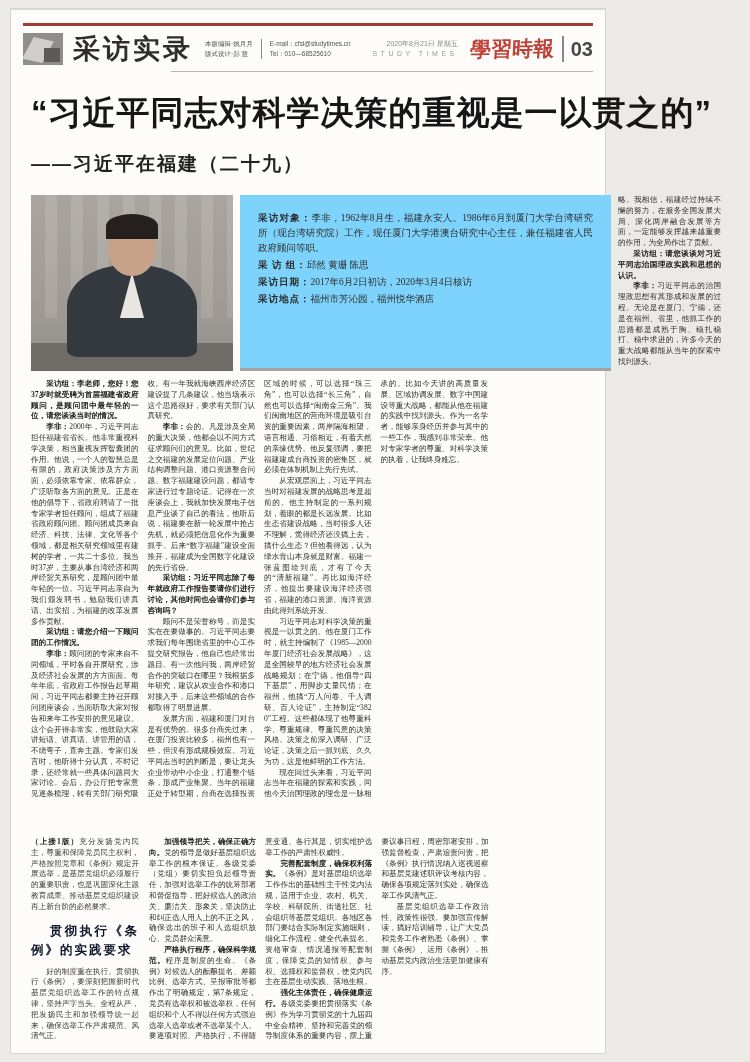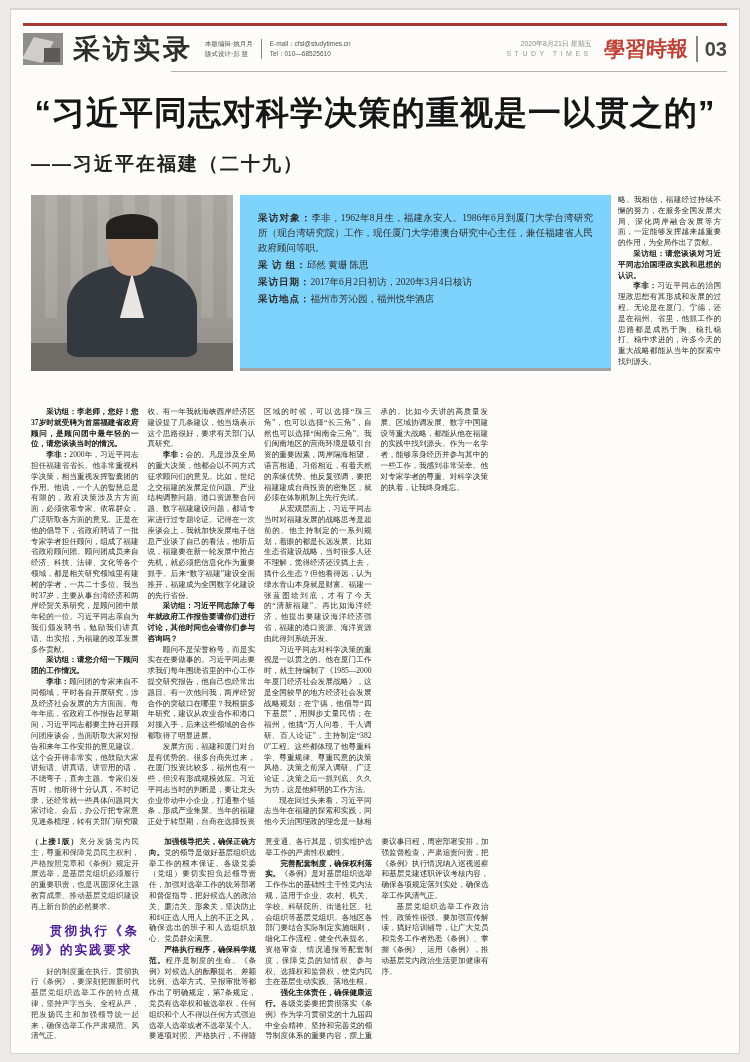--- a/index.html
+++ b/index.html
@@ -3,21 +3,21 @@
 <meta charset="utf-8">
 <style>
   html,body{margin:0;padding:0;}
   body{
     width:750px;height:1062px;overflow:hidden;
     background:#eceae7;
     font-family:"Liberation Serif", serif;
     -webkit-font-smoothing:antialiased;
   }
   .page{
-    position:absolute;left:10px;top:8px;width:730px;height:1046px;
+    position:absolute;left:10px;top:8px;width:596px;height:1046px;
     background:#fdfcfb;border:1px solid #d7d5d2;box-sizing:border-box;
   }
   
   .red-rule{position:absolute;left:12px;right:12px;top:14px;height:3px;background:#a23a31;}
   .header-row{position:absolute;left:12px;right:12px;top:22px;height:36px;display:flex;align-items:center;}
   .logo-box{width:40px;height:32px;background:#908e8b;position:relative;overflow:hidden;flex:0 0 auto;}
   .logo-box:before{content:"";position:absolute;left:4px;top:6px;width:22px;height:22px;background:#cfcecc;transform:skewX(-18deg) rotate(12deg);}
   .logo-box:after{content:"";position:absolute;right:3px;bottom:3px;width:16px;height:14px;background:#5c5a58;}
   .section-title{font-family:"Liberation Sans",sans-serif;font-weight:900;font-size:27px;color:#2e2d2c;letter-spacing:3px;margin-left:10px;white-space:nowrap;}
   .meta-wrap{display:flex;align-items:center;margin-left:12px;color:#55524f;}
@@ -47,30 +47,30 @@
   .photo .hair{position:absolute;left:37%;top:11%;width:26%;height:14%;background:#23201e;border-radius:50% 50% 0 0;}
   .infobox{flex:1;background:#7dd3fc;border-bottom:3px solid #a3a3a3;box-sizing:border-box;
     padding:16px 18px 10px 18px;color:#2c2b2a;}
   .infobox .row{font-size:9.5px;line-height:15px;text-align:justify;margin-bottom:2px;}
   .infobox .row b{letter-spacing:1px;}
   .col6top{width:103px;flex:0 0 auto;overflow:hidden;}
   
   .bodytext, .col6top, .bottom-left, .bottom-cols{
     font-size:7.6px;line-height:10.8px;color:#2f2e2d;text-align:justify;word-break:break-all;}
   .bodytext{position:absolute;left:20px;top:370px;width:690px;height:428px;
-    column-count:6;column-gap:9px;column-fill:auto;overflow:hidden;margin-top:28px;}
+    column-count:6;column-gap:9px;column-fill:auto;overflow:hidden;}
   p.para{margin:0;text-indent:2em;}
   p.para.cont{text-indent:0;}
   p.q{font-weight:bold;color:#1d1c1b;}
   p.para b{color:#1d1c1b;}
   
   .bottom{position:absolute;left:20px;top:828px;width:690px;height:212px;display:flex;gap:10px;}
   .bottom-left{width:108px;flex:0 0 auto;overflow:hidden;color:#3a3938;}
   .bottom-left .bhead{font-size:12.5px;font-weight:bold;line-height:19px;letter-spacing:2px;
-    text-indent:1.5em;margin:9px 0 7px 0;color:#4c1d95;}
+    text-indent:1.5em;margin:9px 0 7px 0;color:#0f172a;}
   .bottom-cols{flex:1;column-count:5;column-gap:9px;column-fill:auto;overflow:hidden;}
   .edge-line{position:absolute;left:0;right:0;top:0;height:1px;background:#d8d6d3;}
 </style>
 </head>
 <body>
 
 <div class="page">
   <div class="edge-line"></div>
   <div class="red-rule"></div>
 

